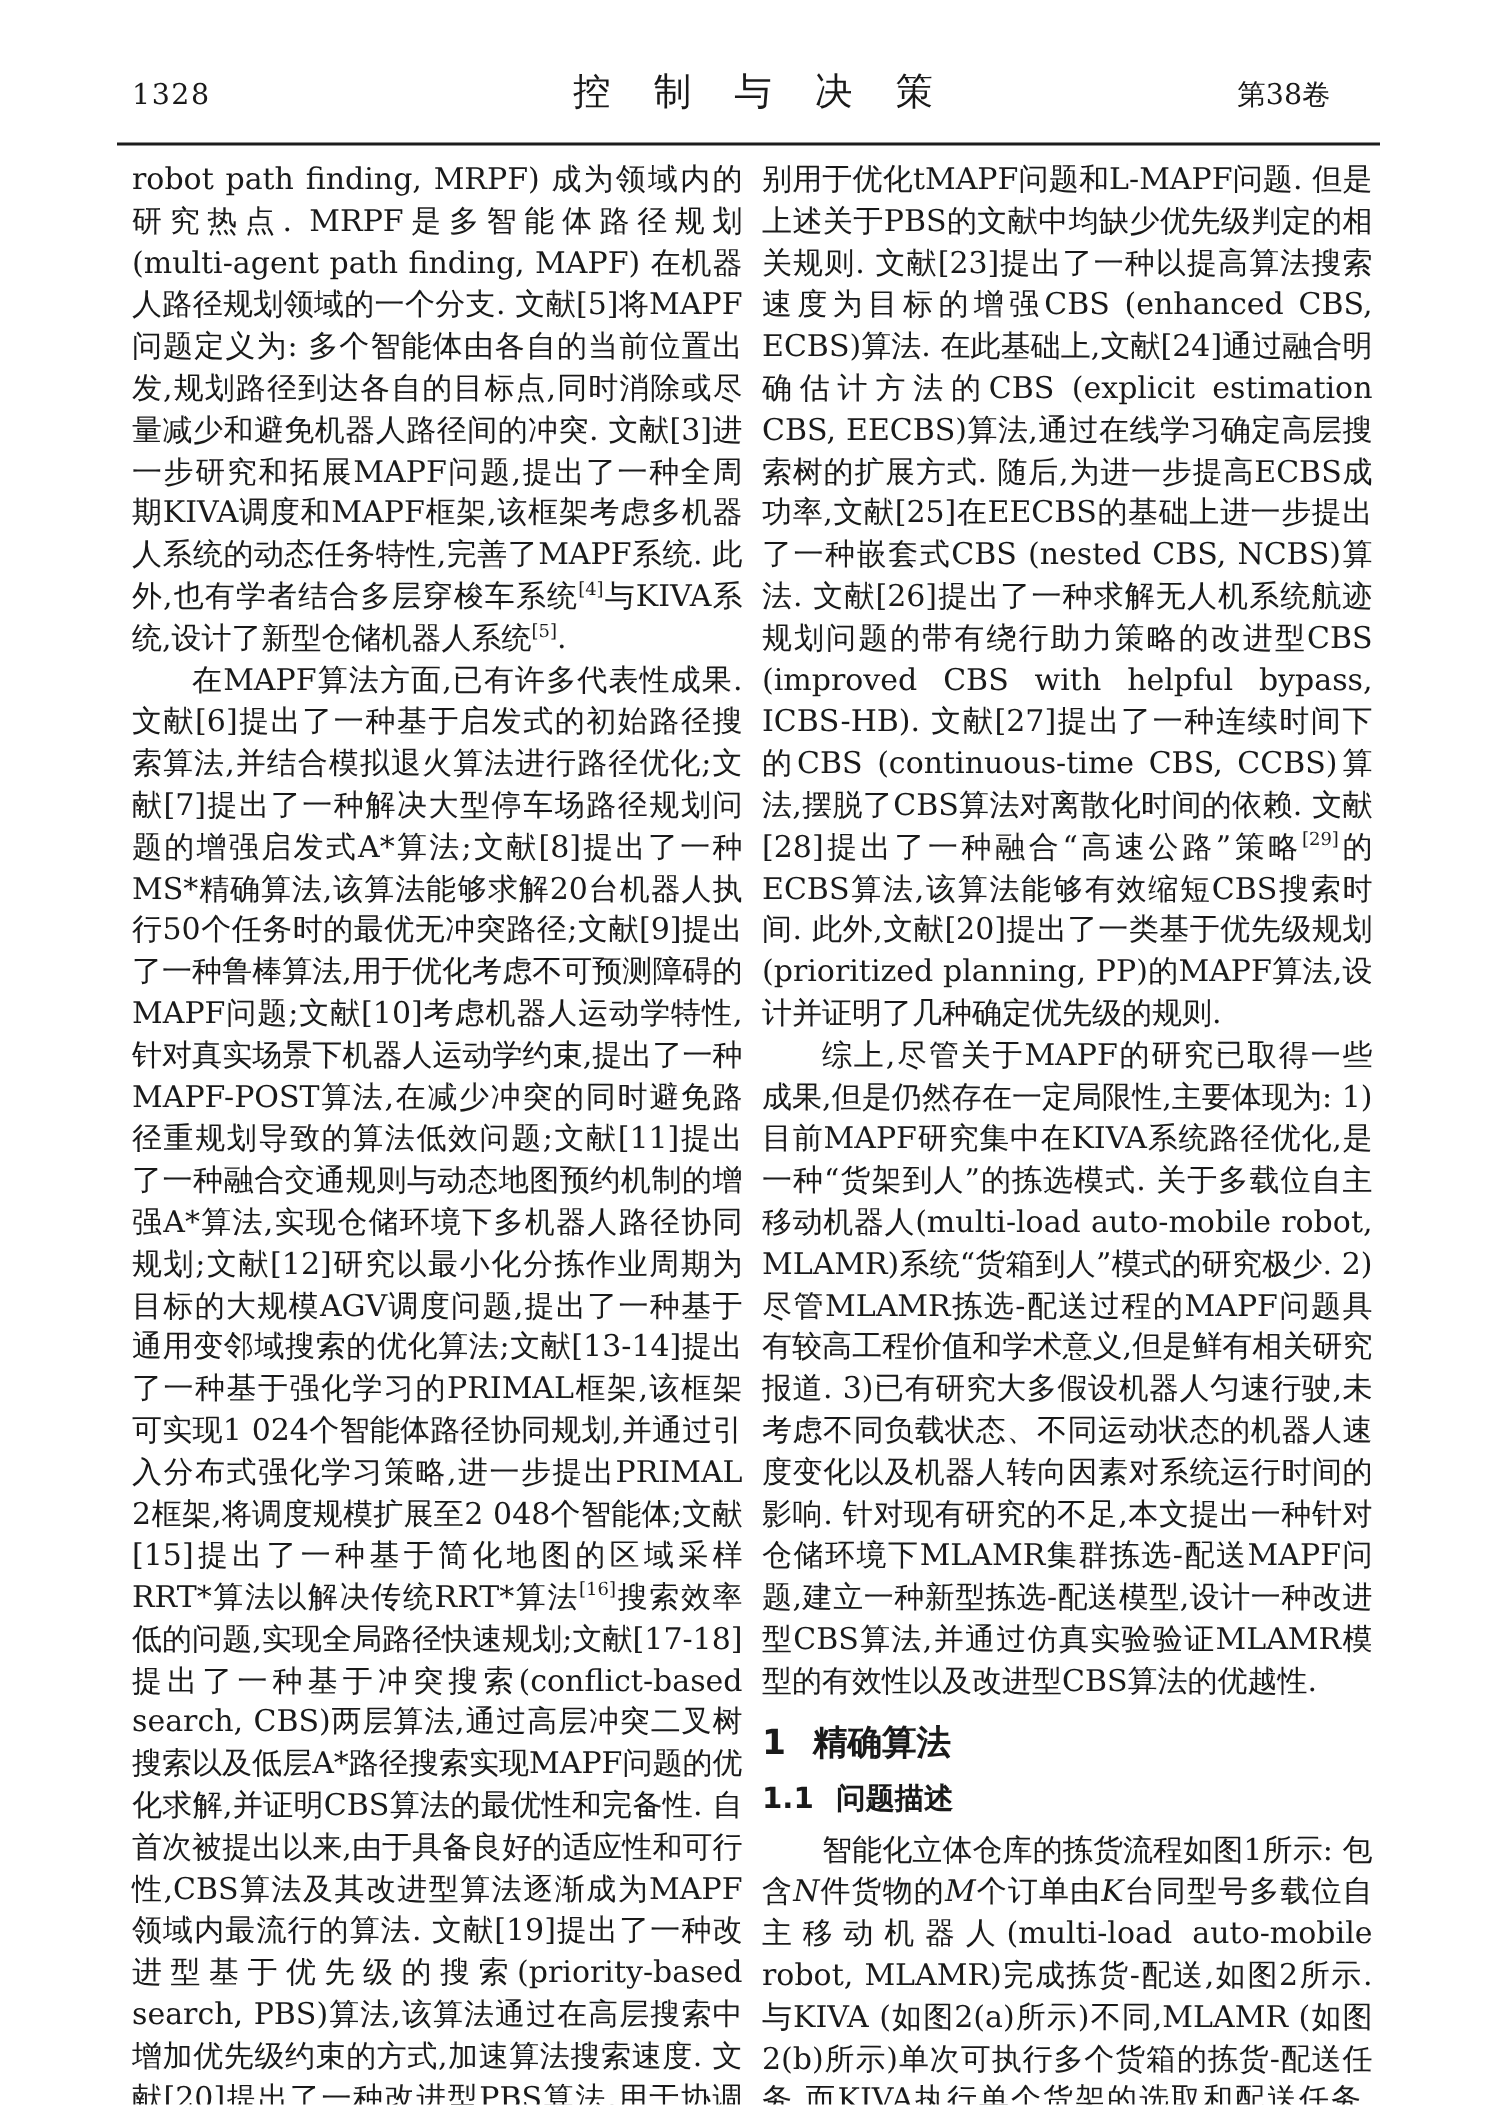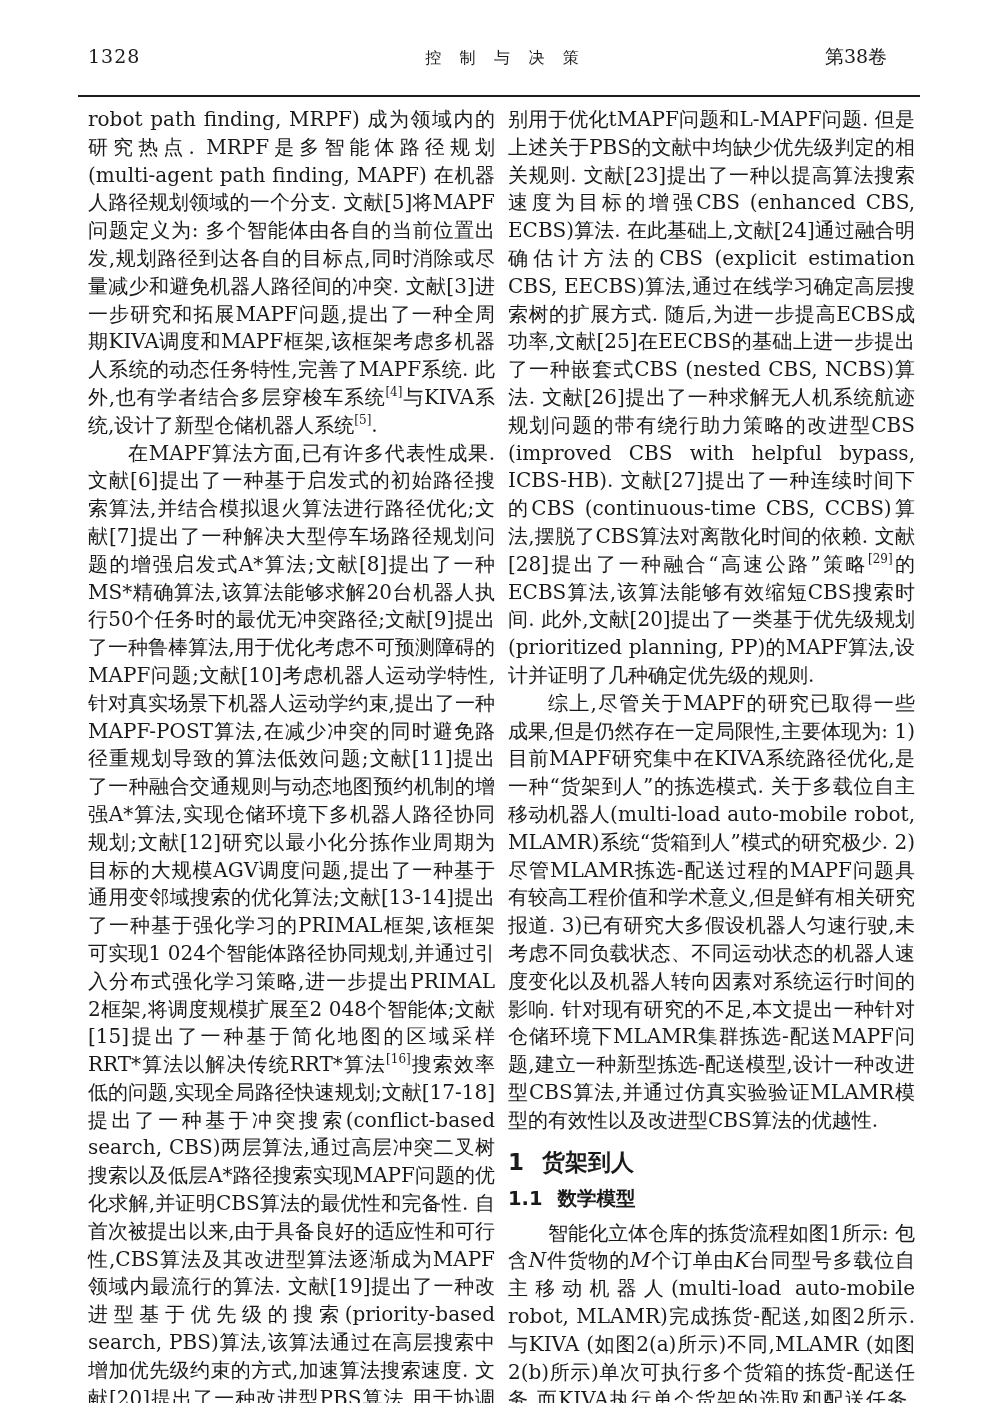--- a/index.html
+++ b/index.html
@@ -21,21 +21,21 @@
     background:var(--paper);
   }
   
   .running-head{
     position:absolute;
     top:44px;left:88px;right:76px;
     display:flex;align-items:baseline;
     font-size:19px;
   }
   .rh-page{width:120px;text-align:left;letter-spacing:1px;}
-  .rh-title{flex:1;text-align:center;letter-spacing:1.15em;text-indent:1.15em;font-size:16px;}
+  .rh-title{flex:1;text-align:center;letter-spacing:1.15em;text-indent:1.15em;font-size:25px;}
   .rh-vol{width:120px;text-align:center;}
   .head-rule{
     position:absolute;
     top:95px;left:78px;
     width:842px;height:0;
     border-top:2.2px solid #1c1c1c;
   }
   
   .columns{
     position:absolute;
@@ -94,19 +94,19 @@
   <div class="head-rule"></div>
 
   <main class="columns">
     <div class="col">
         <p class="para"><span>robot path finding, MRPF) 成为领域内的研究热点. MRPF是多智能体路径规划 (multi-agent path finding, MAPF) 在机器人路径规划领域的一个分支. 文献[5]将MAPF问题定义为: 多个智能体由各自的当前位置出发,规划路径到达各自的目标点,同时消除或尽量减少和避免机器人路径间的冲突. 文献[3]进一步研究和拓展MAPF问题,提出了一种全周期KIVA调度和MAPF框架,该框架考虑多机器人系统的动态任务特性,完善了MAPF系统. 此外,也有学者结合多层穿梭车系统</span><sup>[4]</sup><span>与KIVA系统,设计了新型仓储机器人系统</span><sup>[5]</sup><span>.</span></p>
         <p class="para indent"><span>在MAPF算法方面,已有许多代表性成果. 文献[6]提出了一种基于启发式的初始路径搜索算法,并结合模拟退火算法进行路径优化;文献[7]提出了一种解决大型停车场路径规划问题的增强启发式A*算法;文献[8]提出了一种MS*精确算法,该算法能够求解20台机器人执行50个任务时的最优无冲突路径;文献[9]提出了一种鲁棒算法,用于优化考虑不可预测障碍的MAPF问题;文献[10]考虑机器人运动学特性,针对真实场景下机器人运动学约束,提出了一种MAPF-POST算法,在减少冲突的同时避免路径重规划导致的算法低效问题;文献[11]提出了一种融合交通规则与动态地图预约机制的增强A*算法,实现仓储环境下多机器人路径协同规划;文献[12]研究以最小化分拣作业周期为目标的大规模AGV调度问题,提出了一种基于通用变邻域搜索的优化算法;文献[13-14]提出了一种基于强化学习的PRIMAL框架,该框架可实现1 024个智能体路径协同规划,并通过引入分布式强化学习策略,进一步提出PRIMAL 2框架,将调度规模扩展至2 048个智能体;文献[15]提出了一种基于简化地图的区域采样RRT*算法以解决传统RRT*算法</span><sup>[16]</sup><span>搜索效率低的问题,实现全局路径快速规划;文献[17-18]提出了一种基于冲突搜索(conflict-based search, CBS)两层算法,通过高层冲突二叉树搜索以及低层A*路径搜索实现MAPF问题的优化求解,并证明CBS算法的最优性和完备性. 自首次被提出以来,由于具备良好的适应性和可行性,CBS算法及其改进型算法逐渐成为MAPF领域内最流行的算法. 文献[19]提出了一种改进型基于优先级的搜索(priority-based search, PBS)算法,该算法通过在高层搜索中增加优先级约束的方式,加速算法搜索速度. 文献[20]提出了一种改进型PBS算法,用于协调和优化多机器人轨迹. 文献[21-22]提出了2种改进型PBS算法,分</span></p>
       </div>
     <div class="col">
         <p class="para"><span>别用于优化tMAPF问题和L-MAPF问题. 但是上述关于PBS的文献中均缺少优先级判定的相关规则. 文献[23]提出了一种以提高算法搜索速度为目标的增强CBS (enhanced CBS, ECBS)算法. 在此基础上,文献[24]通过融合明确估计方法的CBS (explicit estimation CBS, EECBS)算法,通过在线学习确定高层搜索树的扩展方式. 随后,为进一步提高ECBS成功率,文献[25]在EECBS的基础上进一步提出了一种嵌套式CBS (nested CBS, NCBS)算法. 文献[26]提出了一种求解无人机系统航迹规划问题的带有绕行助力策略的改进型CBS (improved CBS with helpful bypass, ICBS-HB). 文献[27]提出了一种连续时间下的CBS (continuous-time CBS, CCBS)算法,摆脱了CBS算法对离散化时间的依赖. 文献[28]提出了一种融合“高速公路”策略</span><sup>[29]</sup><span>的ECBS算法,该算法能够有效缩短CBS搜索时间. 此外,文献[20]提出了一类基于优先级规划(prioritized planning, PP)的MAPF算法,设计并证明了几种确定优先级的规则.</span></p>
         <p class="para indent"><span>综上,尽管关于MAPF的研究已取得一些成果,但是仍然存在一定局限性,主要体现为: 1)目前MAPF研究集中在KIVA系统路径优化,是一种“货架到人”的拣选模式. 关于多载位自主移动机器人(multi-load auto-mobile robot, MLAMR)系统“货箱到人”模式的研究极少. 2)尽管MLAMR拣选-配送过程的MAPF问题具有较高工程价值和学术意义,但是鲜有相关研究报道. 3)已有研究大多假设机器人匀速行驶,未考虑不同负载状态、不同运动状态的机器人速度变化以及机器人转向因素对系统运行时间的影响. 针对现有研究的不足,本文提出一种针对仓储环境下MLAMR集群拣选-配送MAPF问题,建立一种新型拣选-配送模型,设计一种改进型CBS算法,并通过仿真实验验证MLAMR模型的有效性以及改进型CBS算法的优越性.</span></p>
-        <div class="sec-h1"><span class="sec-num">1</span><span>货架到人</span></div>
-        <div class="sec-h2"><span class="sec-num">1.1</span><span>数学模型</span></div>
+        <div class="sec-h1"><span class="sec-num">1</span><span>精确算法</span></div>
+        <div class="sec-h2"><span class="sec-num">1.1</span><span>问题描述</span></div>
         <p class="para indent"><span>智能化立体仓库的拣货流程如图1所示: 包含</span><i>N</i><span>件货物的</span><i>M</i><span>个订单由</span><i>K</i><span>台同型号多载位自主移动机器人(multi-load auto-mobile robot, MLAMR)完成拣货-配送,如图2所示. 与KIVA (如图2(a)所示)不同,MLAMR (如图2(b)所示)单次可执行多个货箱的拣货-配送任务,而KIVA执行单个货架的选取和配送任务. 即MLAMR执行“货箱到人”的柔性化拣选模式,KIVA执行“货架到人”的粗放式拣选模式. 在被指派一个或多个任务后,MLAMR由各自的起始</span></p>
       </div>
   </main>
 
 </div>
 
 </body></html>

